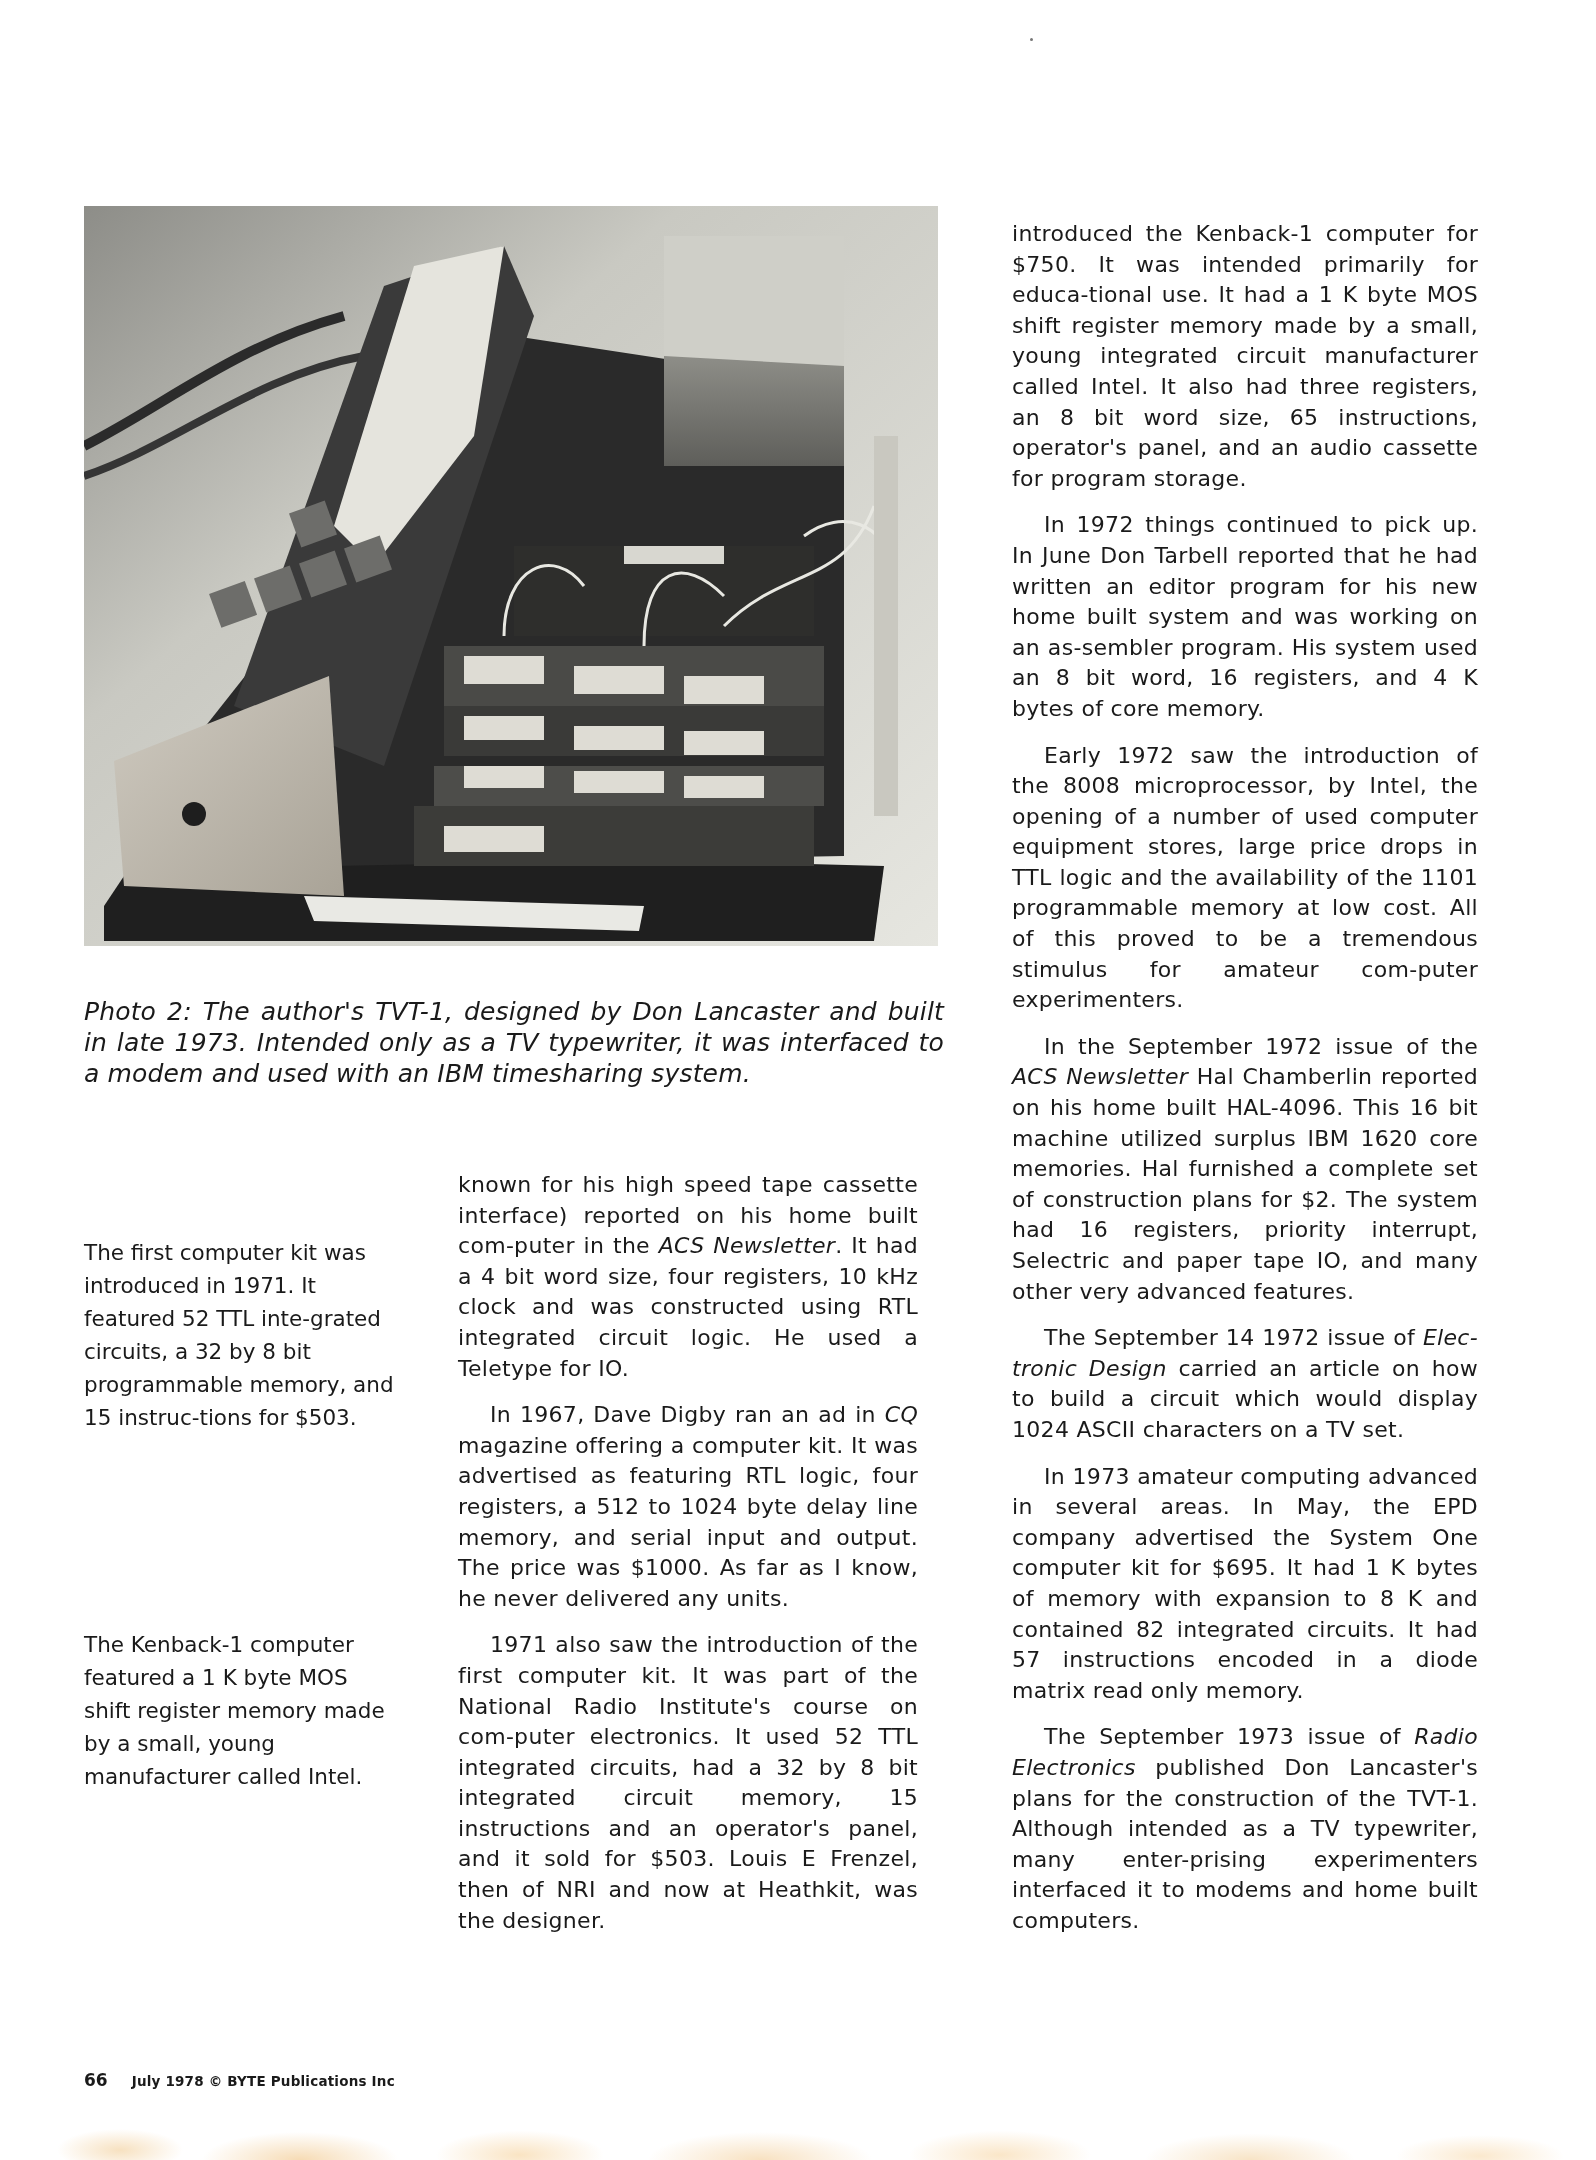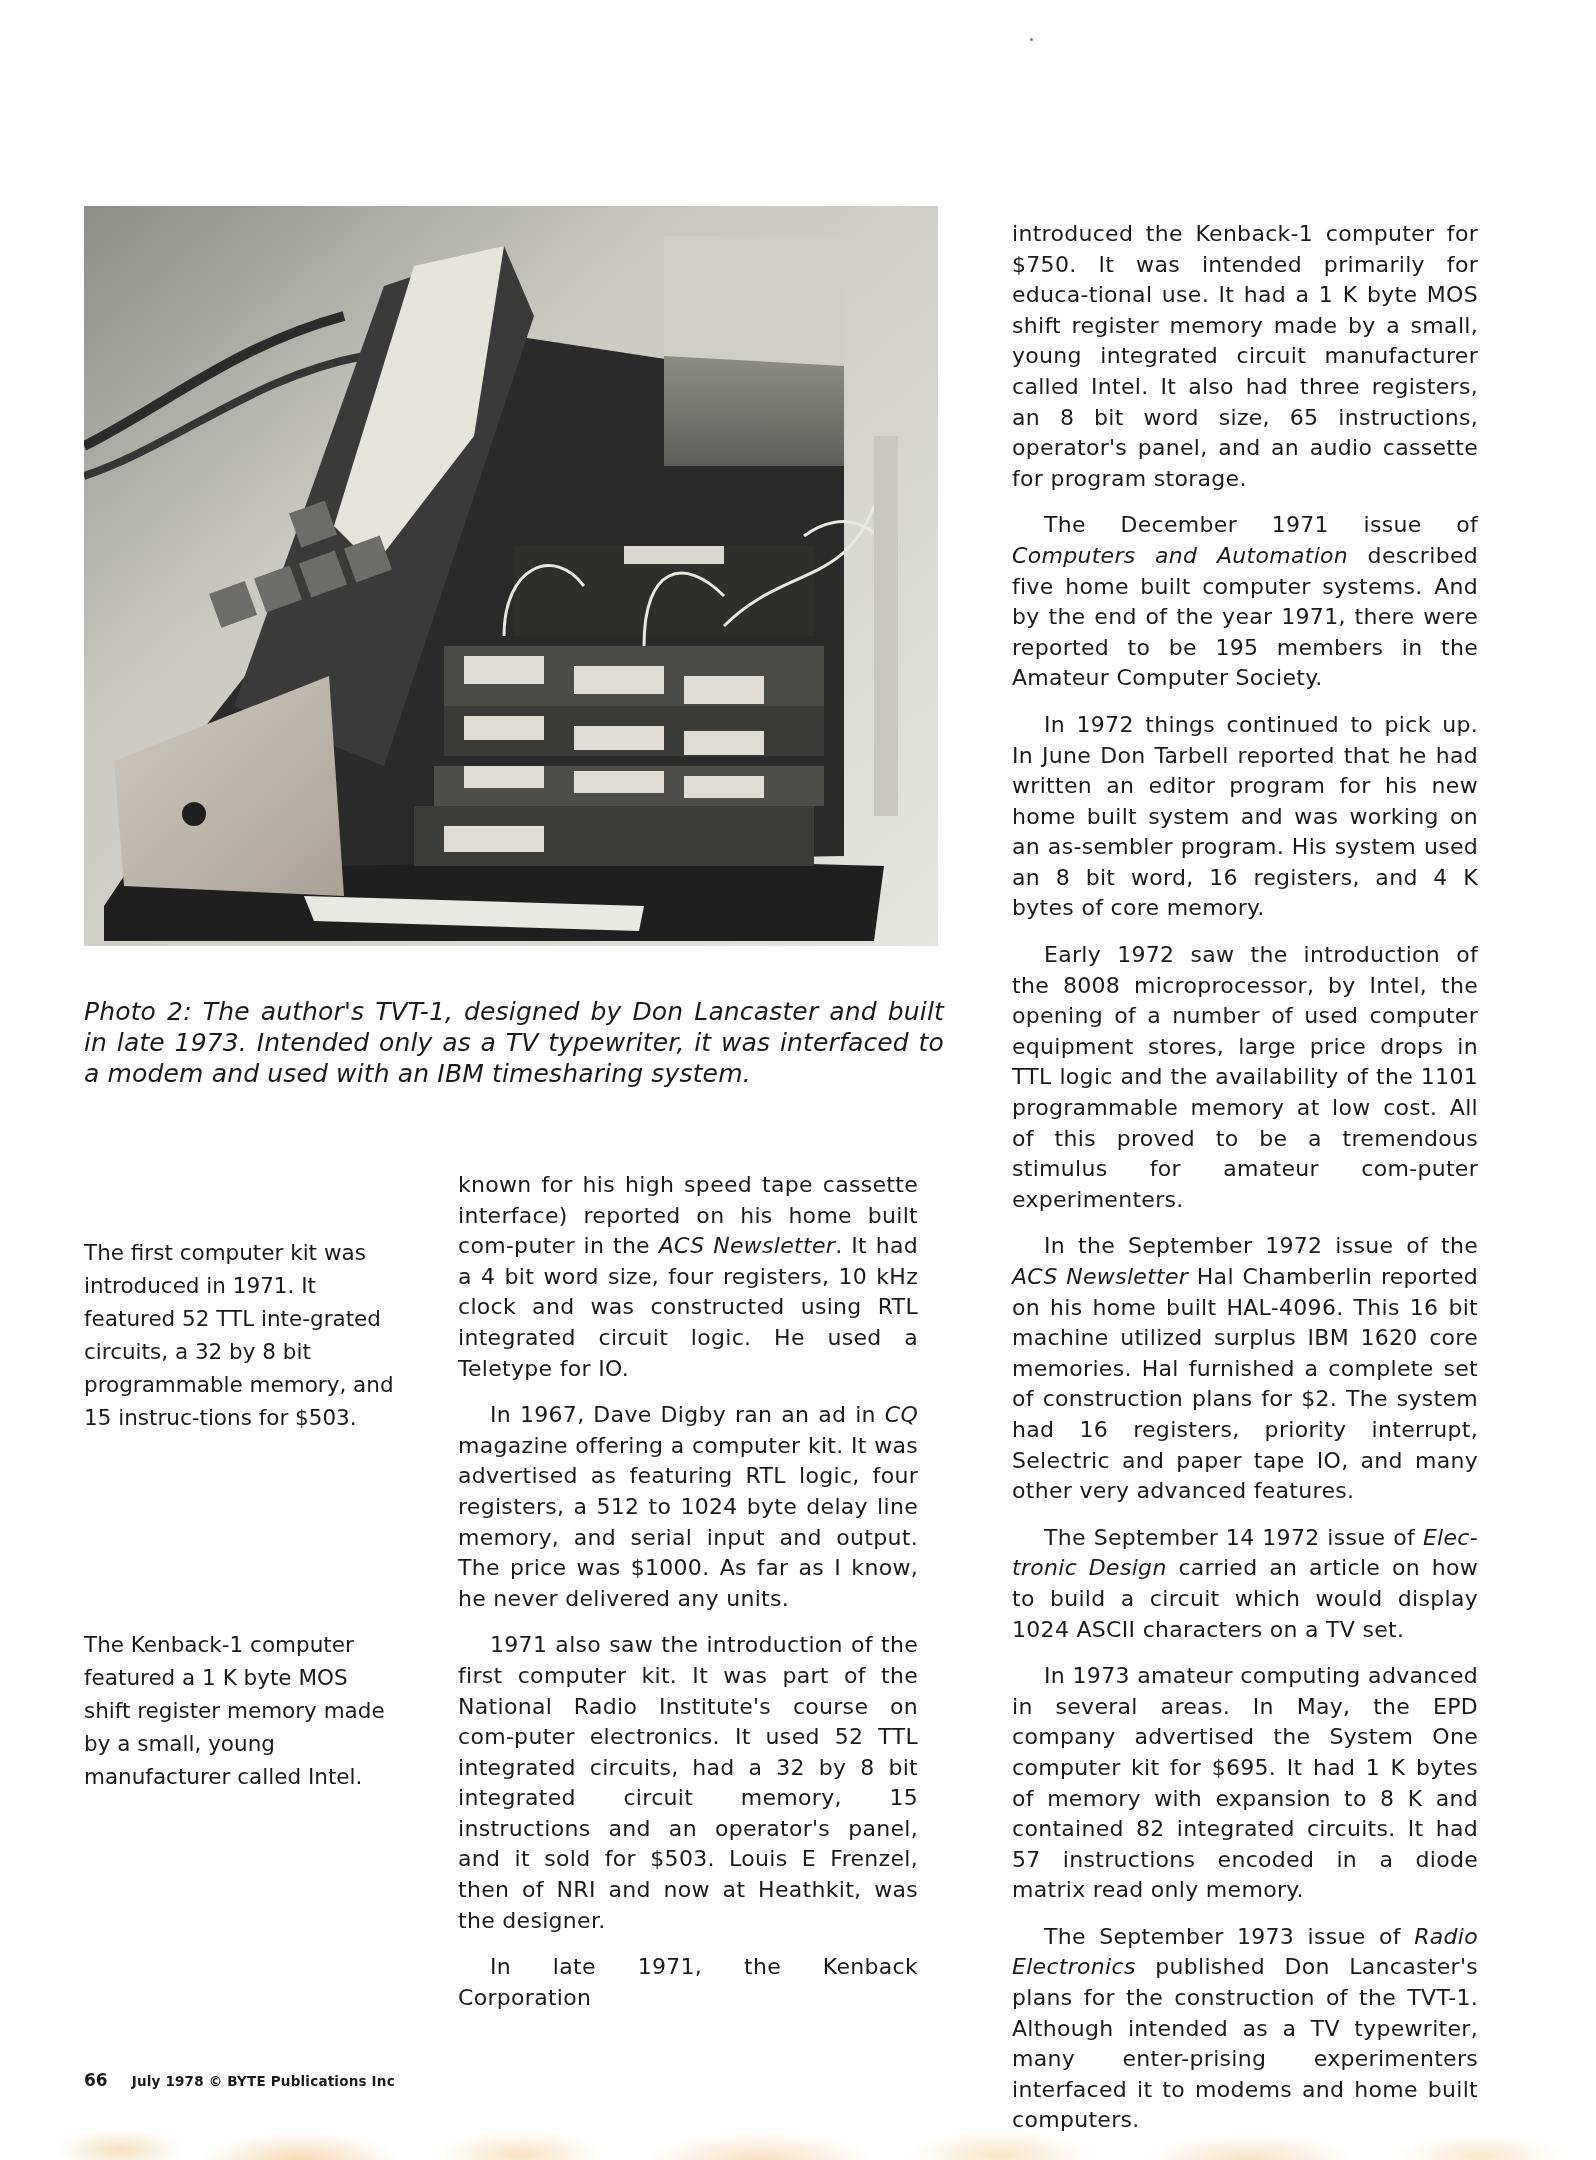--- a/index.html
+++ b/index.html
@@ -196,25 +196,23 @@
 
 <div class="caption">Photo 2: The author's TVT-1, designed by Don Lancaster and built in late 1973. Intended only as a TV typewriter, it was interfaced to a modem and used with an IBM timesharing system.</div>
 
 <div class="pullquote pq1">The first computer kit was introduced in 1971. It featured 52 TTL inte-grated circuits, a 32 by 8 bit programmable memory, and 15 instruc-tions for $503.</div>
 <div class="pullquote pq2">The Kenback-1 computer featured a 1 K byte MOS shift register memory made by a small, young manufacturer called Intel.</div>
 
 <div class="col col-mid">
     <p class="cont"><span>known for his high speed tape cassette interface) reported on his home built com-puter in the </span><i>ACS Newsletter</i><span>. It had a 4 bit word size, four registers, 10 kHz clock and was constructed using RTL integrated circuit logic. He used a Teletype for IO.</span></p>
     <p><span>In 1967, Dave Digby ran an ad in </span><i>CQ</i><span> magazine offering a computer kit. It was advertised as featuring RTL logic, four registers, a 512 to 1024 byte delay line memory, and serial input and output. The price was $1000. As far as I know, he never delivered any units.</span></p>
     <p><span>1971 also saw the introduction of the first computer kit. It was part of the National Radio Institute's course on com-puter electronics. It used 52 TTL integrated circuits, had a 32 by 8 bit integrated circuit memory, 15 instructions and an operator's panel, and it sold for $503. Louis E Frenzel, then of NRI and now at Heathkit, was the designer.</span></p>
-    <p><span>In late 1971, the Kenback Corporation</span></p>
   </div>
 <div class="col col-right">
     <p class="cont"><span>introduced the Kenback-1 computer for $750. It was intended primarily for educa-tional use. It had a 1 K byte MOS shift register memory made by a small, young integrated circuit manufacturer called Intel. It also had three registers, an 8 bit word size, 65 instructions, operator's panel, and an audio cassette for program storage.</span></p>
-    <p><span>The December 1971 issue of </span><i>Computers and Automation</i><span> described five home built computer systems. And by the end of the year 1971, there were reported to be 195 members in the Amateur Computer Society.</span></p>
     <p><span>In 1972 things continued to pick up. In June Don Tarbell reported that he had written an editor program for his new home built system and was working on an as-sembler program. His system used an 8 bit word, 16 registers, and 4 K bytes of core memory.</span></p>
     <p><span>Early 1972 saw the introduction of the 8008 microprocessor, by Intel, the opening of a number of used computer equipment stores, large price drops in TTL logic and the availability of the 1101 programmable memory at low cost. All of this proved to be a tremendous stimulus for amateur com-puter experimenters.</span></p>
     <p><span>In the September 1972 issue of the </span><i>ACS Newsletter</i><span> Hal Chamberlin reported on his home built HAL-4096. This 16 bit machine utilized surplus IBM 1620 core memories. Hal furnished a complete set of construction plans for $2. The system had 16 registers, priority interrupt, Selectric and paper tape IO, and many other very advanced features.</span></p>
     <p><span>The September 14 1972 issue of </span><i>Elec-tronic Design</i><span> carried an article on how to build a circuit which would display 1024 ASCII characters on a TV set.</span></p>
     <p><span>In 1973 amateur computing advanced in several areas. In May, the EPD company advertised the System One computer kit for $695. It had 1 K bytes of memory with expansion to 8 K and contained 82 integrated circuits. It had 57 instructions encoded in a diode matrix read only memory.</span></p>
     <p><span>The September 1973 issue of </span><i>Radio Electronics</i><span> published Don Lancaster's plans for the construction of the TVT-1. Although intended as a TV typewriter, many enter-prising experimenters interfaced it to modems and home built computers.</span></p>
   </div>
 
 <div class="footer">
   <span class="page-number">66</span>

